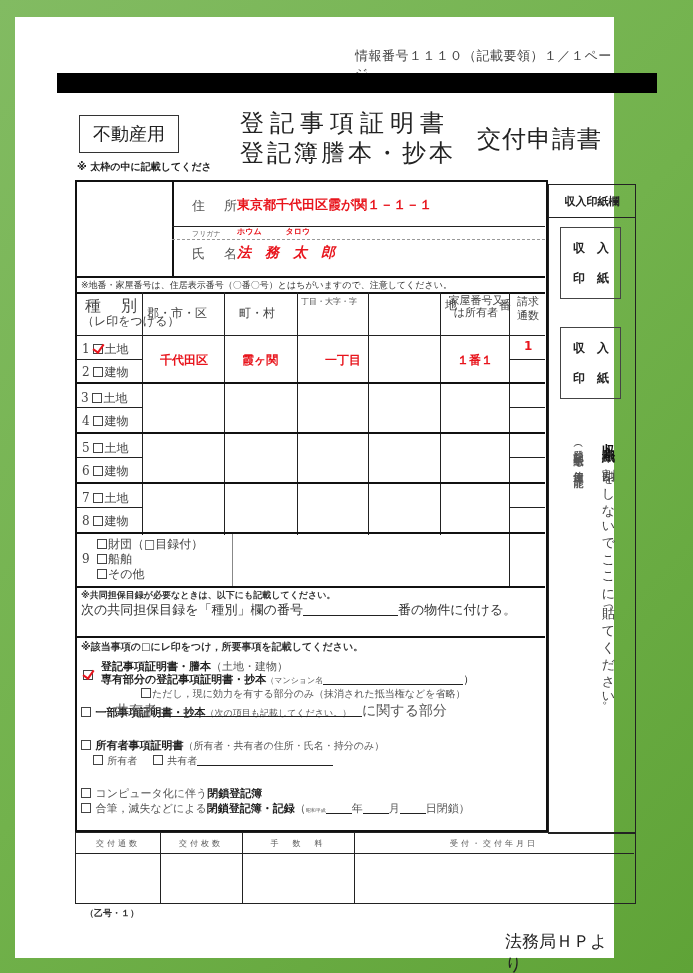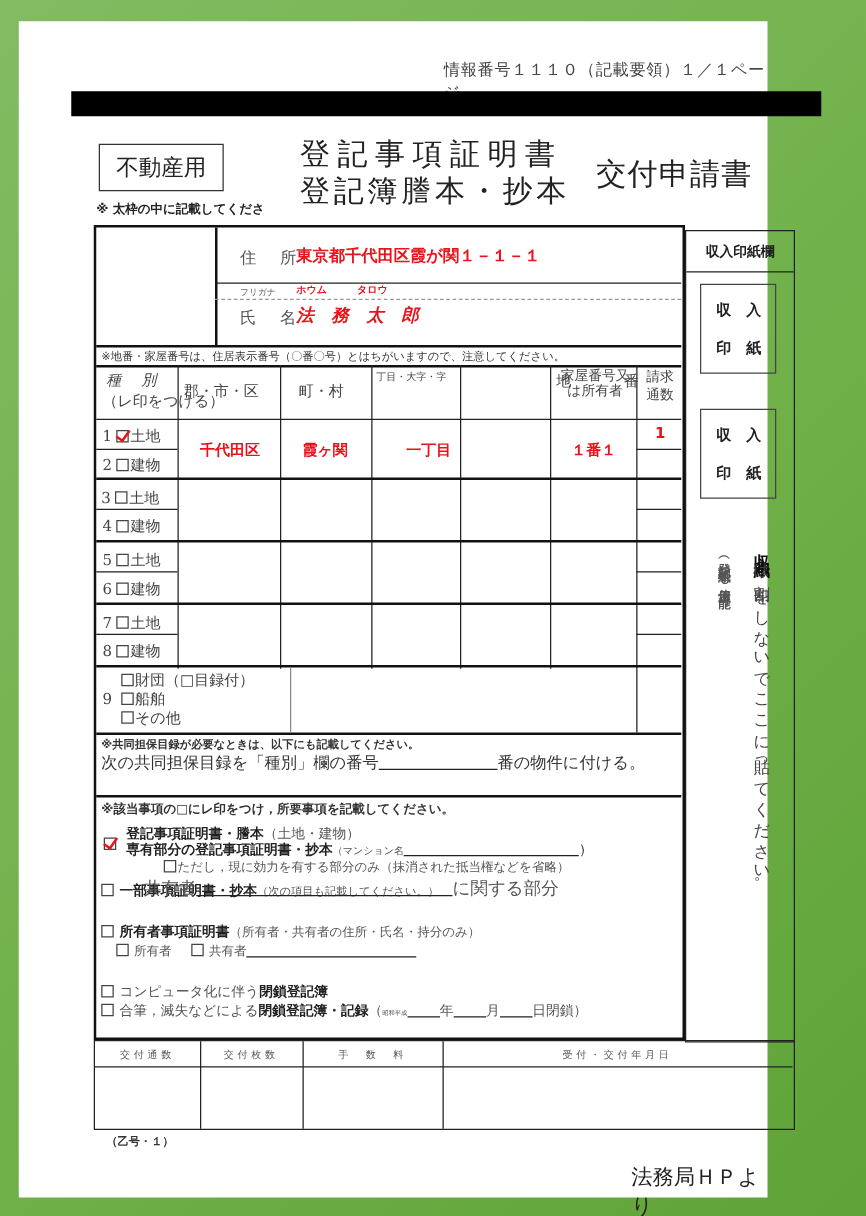--- a/index.html
+++ b/index.html
@@ -93,21 +93,21 @@
     <div class="abs sans" style="left:4px; top:97px; font-size:9px; color:#333;">※地番・家屋番号は、住居表示番号（〇番〇号）とはちがいますので、注意してください。</div>
 
     <div class="line-h" style="left:0; top:153px; width:468px;"></div>
     <div class="line-v" style="left:65px; top:110px; height:243px;"></div>
     <div class="line-v" style="left:147px; top:110px; height:243px;"></div>
     <div class="line-v" style="left:220px; top:110px; height:243px;"></div>
     <div class="line-v" style="left:291px; top:110px; height:243px;"></div>
     <div class="line-v" style="left:363px; top:110px; height:243px;"></div>
     <div class="line-v" style="left:432px; top:110px; height:294px;"></div>
 
-    <div class="cell-text" style="left:8px; top:114px; font-size:12px; letter-spacing:2px;font-style:italic;">種　別</div>
+    <div class="cell-text" style="left:8px; top:114px; font-size:16px; letter-spacing:2px;">種　別</div>
     <div class="cell-text small" style="left:5px; top:131px;">（レ印をつける）</div>
     <div class="cell-text" style="left:70px; top:123px;">郡・市・区</div>
     <div class="cell-text" style="left:162px; top:123px;">町・村</div>
     <div class="cell-text" style="left:224px; top:115px; font-size:8px; width:64px; line-height:9px;">丁目・大字・字</div>
     <div class="cell-text" style="left:368px; top:115px; font-size:12px; letter-spacing:6px;">地　　番</div>
     <div class="cell-text" style="left:366px; top:113px; font-size:11px; width:66px; line-height:12px; text-align:center;">家屋番号又は所有者</div>
     <div class="cell-text" style="left:436px; top:113px; font-size:11px; width:30px; line-height:14px; text-align:center;">請求通数</div>
 
     <div class="line-hb" style="left:0; top:200px; width:468px;"></div>
     <div class="line-hb" style="left:0; top:250px; width:468px;"></div>
@@ -150,21 +150,21 @@
     <div class="abs sans" style="left:4px; top:407px; font-size:9px; font-weight:bold; color:#333;">※共同担保目録が必要なときは、以下にも記載してください。</div>
     <div class="abs" style="left:4px; top:419px; font-size:13px; color:#333;">
       <span>次の共同担保目録を「種別」欄の番号</span><span class="uline" style="width:95px;"></span><span>番の物件に付ける。</span>
     </div>
     <div class="line-hb" style="left:0; top:454px; width:468px;"></div>
 
     <div class="abs sans" style="left:4px; top:458px; font-size:10px; font-weight:bold; color:#333;">※該当事項の□にレ印をつけ，所要事項を記載してください。</div>
     <div class="abs" style="left:6px; top:482px;"><span class="checkbox checked"></span></div>
     <div class="abs" style="left:24px; top:477px; font-size:11px;"><span class="bold">登記事項証明書・謄本</span><span class="gray">（土地・建物）</span></div>
     <div class="abs" style="left:24px; top:490px; font-size:11px;"><span class="bold">専有部分の登記事項証明書・抄本</span><span class="gray" style="font-size:8px;">（マンション名</span><span class="uline" style="width:140px;"></span><span>）</span></div>
-    <div class="abs gray" style="left:16px; top:505px; font-size:10px;padding-left:38px;"><span class="checkbox"></span><span>ただし，現に効力を有する部分のみ（抹消された抵当権などを省略）</span></div>
+    <div class="abs gray" style="left:26px; top:505px; font-size:10px;padding-left:38px;"><span class="checkbox"></span><span>ただし，現に効力を有する部分のみ（抹消された抵当権などを省略）</span></div>
 
     <div class="abs" style="left:4px; top:523px; font-size:11px;"><span class="checkbox"></span> <span class="bold">一部事項証明書・抄本</span><span class="gray" style="font-size:9px;">（次の項目も記載してください。）</span></div>
     <div class="abs gray" style="left:38px; top:520px; font-size:14px;"><span>共有者</span><span class="uline" style="width:205px;"></span><span>に関する部分</span></div>
 
     <div class="abs" style="left:4px; top:556px; font-size:11px;"><span class="checkbox"></span> <span class="bold">所有者事項証明書</span><span class="gray" style="font-size:10px;">（所有者・共有者の住所・氏名・持分のみ）</span></div>
     <div class="abs gray" style="left:16px; top:572px; font-size:10px;"><span class="checkbox"></span> <span>所有者</span>&nbsp;&nbsp;&nbsp;&nbsp;&nbsp;<span class="checkbox"></span> <span>共有者</span><span class="uline" style="width:136px;"></span></div>
 
     <div class="abs" style="left:4px; top:604px; font-size:11px;"><span class="checkbox"></span> <span class="gray">コンピュータ化に伴う</span><span class="bold">閉鎖登記簿</span></div>
     <div class="abs" style="left:4px; top:619px; font-size:11px;"><span class="checkbox"></span> <span class="gray">合筆，滅失などによる</span><span class="bold">閉鎖登記簿・記録</span><span class="gray">（</span><span class="gray" style="font-size:5px;">昭和平成</span><span class="uline" style="width:26px;"></span><span class="gray">年</span><span class="uline" style="width:26px;"></span><span class="gray">月</span><span class="uline" style="width:26px;"></span><span class="gray">日閉鎖）</span></div>
   </div>

